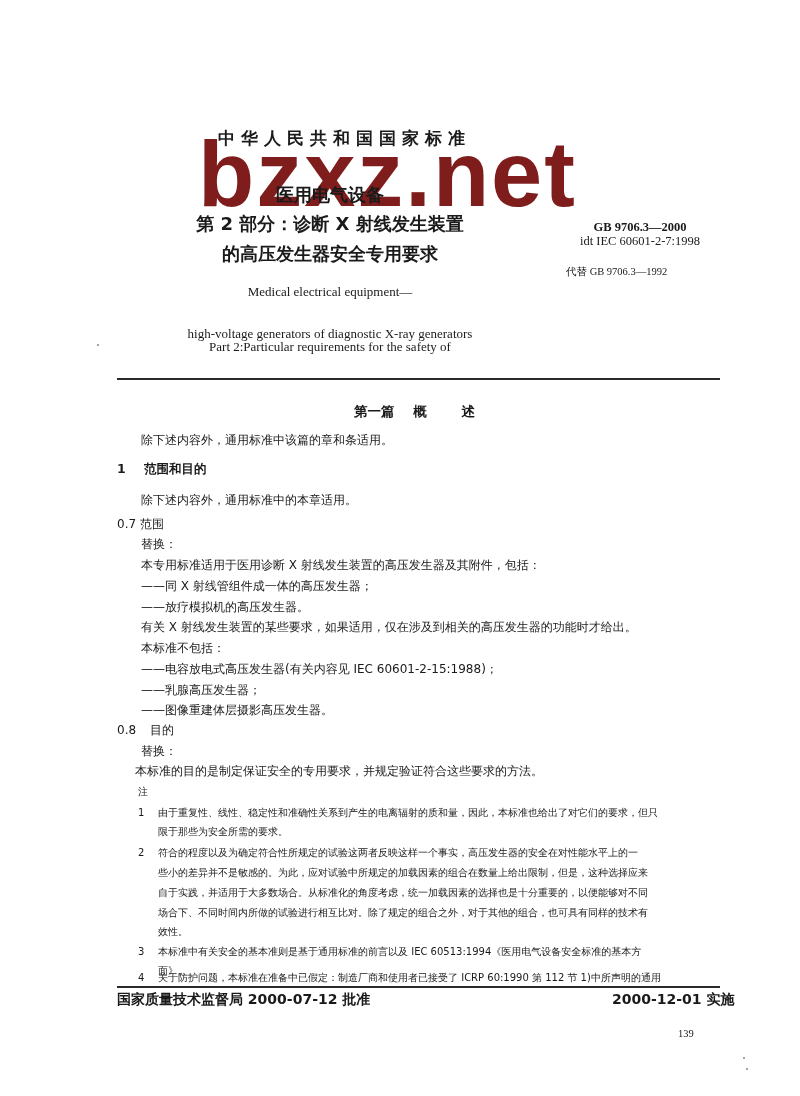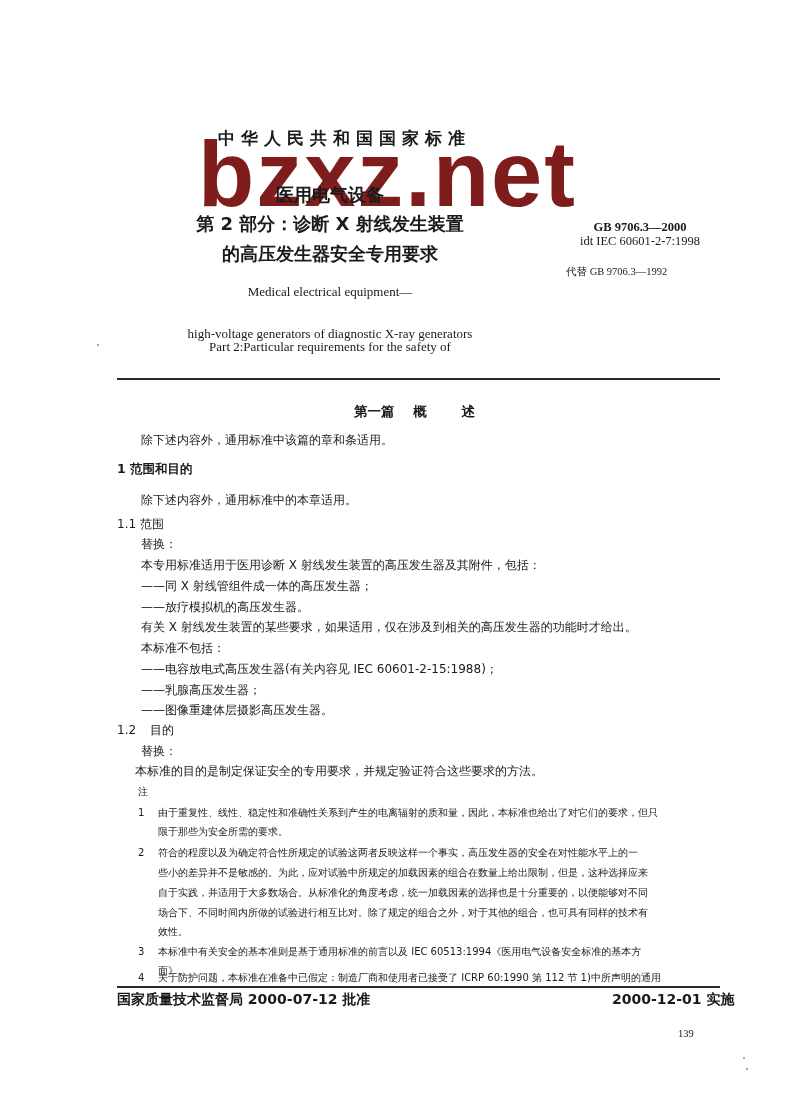--- a/index.html
+++ b/index.html
@@ -67,40 +67,40 @@
 <div class="abs z part-title">
   <span>第一篇</span>
   <span style="margin-left:14px;">概</span>
   <span style="margin-left:30px;">述</span>
 </div>
 
 <div class="abs body-text" style="left:141px;top:432px;">除下述内容外，通用标准中该篇的章和条适用。</div>
 
 <div class="abs heading1" style="left:117px;top:461px;">
   <span>1</span>
-  <span style="">范围和目的</span>
+  <span style="margin-left:14px;">范围和目的</span>
 </div>
 <div class="abs body-text" style="left:141px;top:492px;">除下述内容外，通用标准中的本章适用。</div>
 
 <div class="abs body-text" style="left:117px;top:516px;">
-  <span>1.1</span>
+  <span>0.7</span>
   <span style="margin-left:0;">范围</span>
 </div>
 <div class="abs body-text" style="left:141px;top:536px;">替换：</div>
 <div class="abs body-text" style="left:141px;top:557px;">本专用标准适用于医用诊断 X 射线发生装置的高压发生器及其附件，包括：</div>
 <div class="abs body-text" style="left:141px;top:578px;">——同 X 射线管组件成一体的高压发生器；</div>
 <div class="abs body-text" style="left:141px;top:599px;">——放疗模拟机的高压发生器。</div>
 <div class="abs body-text" style="left:141px;top:619px;">有关 X 射线发生装置的某些要求，如果适用，仅在涉及到相关的高压发生器的功能时才给出。</div>
 <div class="abs body-text" style="left:141px;top:640px;">本标准不包括：</div>
 <div class="abs body-text" style="left:141px;top:661px;">——电容放电式高压发生器(有关内容见 IEC 60601-2-15:1988)；</div>
 <div class="abs body-text" style="left:141px;top:682px;">——乳腺高压发生器；</div>
 <div class="abs body-text" style="left:141px;top:702px;text-align:right;">——图像重建体层摄影高压发生器。</div>
 
 <div class="abs body-text" style="left:117px;top:722px;">
-  <span>1.2</span>
+  <span>0.8</span>
   <span style="margin-left:10px;">目的</span>
 </div>
 <div class="abs body-text" style="left:141px;top:743px;">替换：</div>
 <div class="abs body-text" style="left:135px;top:763px;">本标准的目的是制定保证安全的专用要求，并规定验证符合这些要求的方法。</div>
 <div class="abs note-text" style="left:138px;top:785px;">注</div>
 
 <div class="abs note-text" style="left:138px;top:806px;">1</div>
 <div class="abs note-text" style="left:158px;top:806px;">由于重复性、线性、稳定性和准确性关系到产生的电离辐射的质和量，因此，本标准也给出了对它们的要求，但只</div>
 <div class="abs note-text" style="left:158px;top:826px;font-family:Liberation Mono, monospace;">限于那些为安全所需的要求。</div>
 

